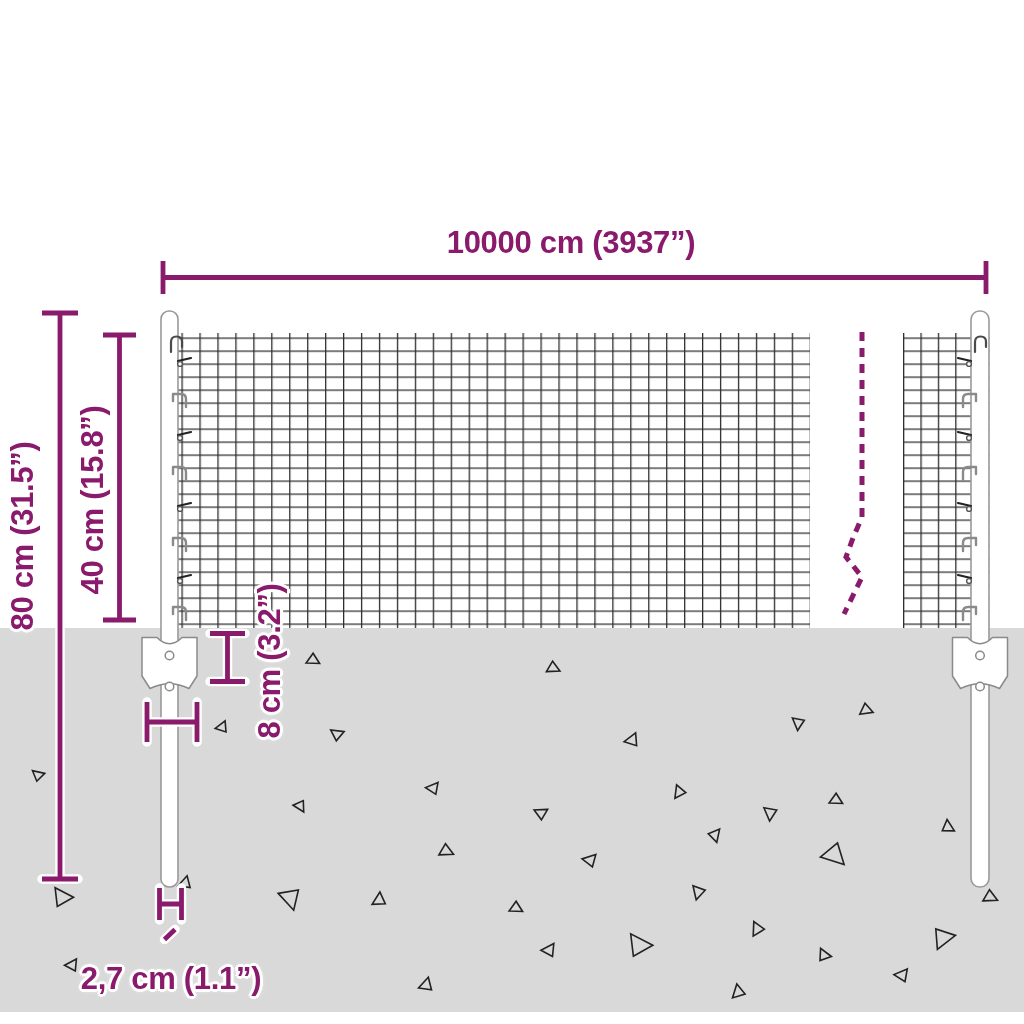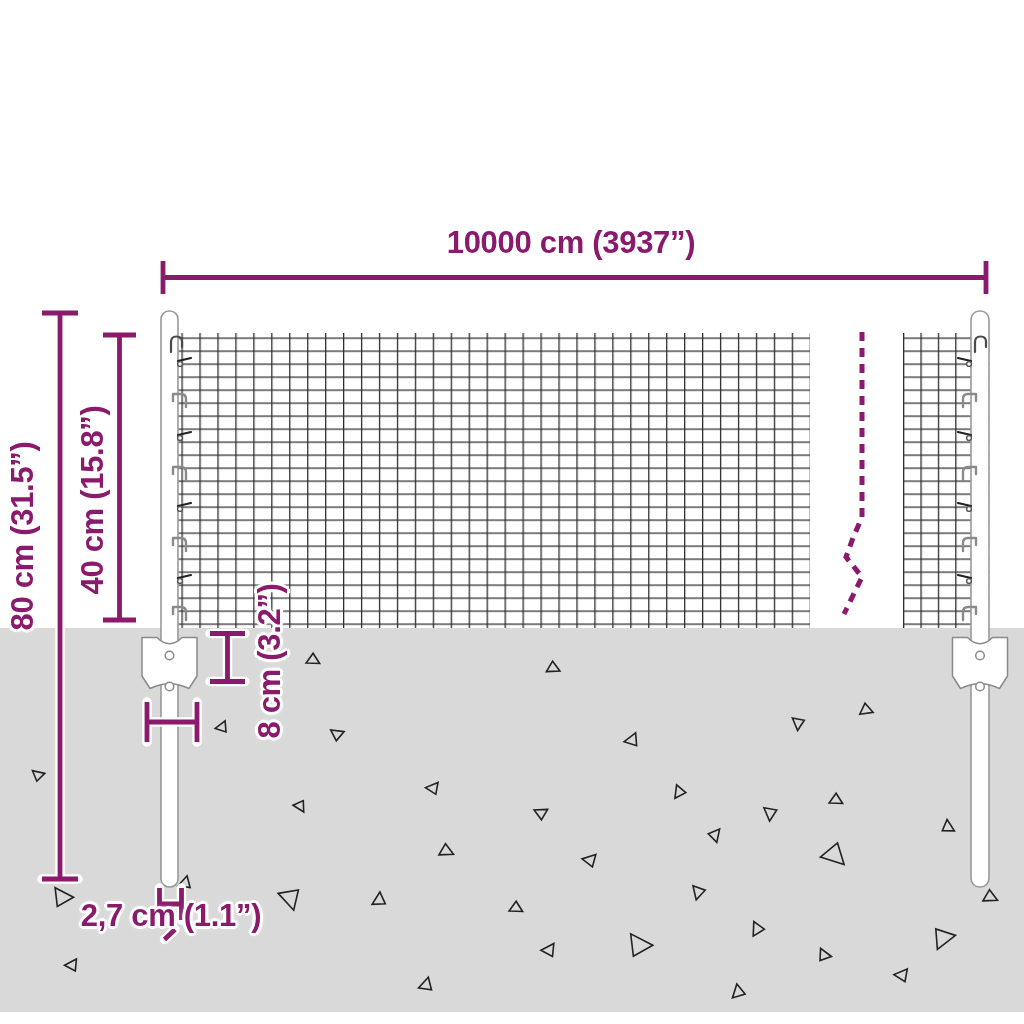--- a/index.html
+++ b/index.html
@@ -29,21 +29,21 @@
       -2px -2px 0 #fff, 2px -2px 0 #fff, -2px 2px 0 #fff, 2px 2px 0 #fff,
       -3px 0 0 #fff, 3px 0 0 #fff, 0 -3px 0 #fff, 0 3px 0 #fff,
       0 0 4px #fff, 0 0 6px #fff;
   }
   .lbl.vert{transform:translate(-50%,-50%) rotate(-90deg);}
   .lbl-total{left:571px;top:243px;}
   .lbl-mesh-h{left:93px;top:500px;}
   .lbl-post-h{left:23px;top:536px;}
   .lbl-depth{left:270px;top:661px;}
   .lbl-plate-w{left:170px;top:765px;}
-  .lbl-diam{left:171px;top:916px;}
+  .lbl-diam{left:171px;top:979px;}
 
   .halo{stroke:#fff;stroke-width:9.5;fill:none;stroke-linecap:round;stroke-linejoin:round;}
   .dim{stroke:var(--accent);stroke-width:4.8;fill:none;stroke-linecap:butt;}
   .dash{stroke:var(--accent);stroke-width:5;fill:none;stroke-dasharray:9 7;}
   .tri{stroke:#222;stroke-width:1.6;fill:none;stroke-linejoin:miter;}
   .postshape{fill:#fff;stroke:var(--post-outline);stroke-width:1.6;}
   .plate{fill:#fff;stroke:#8a8a8a;stroke-width:1.5;stroke-linejoin:round;}
   .hole{fill:#fff;stroke:#8a8a8a;stroke-width:1.5;}
   .tophook{stroke:#4a4a4a;stroke-width:2.2;fill:none;stroke-linecap:round;}
 </style>

